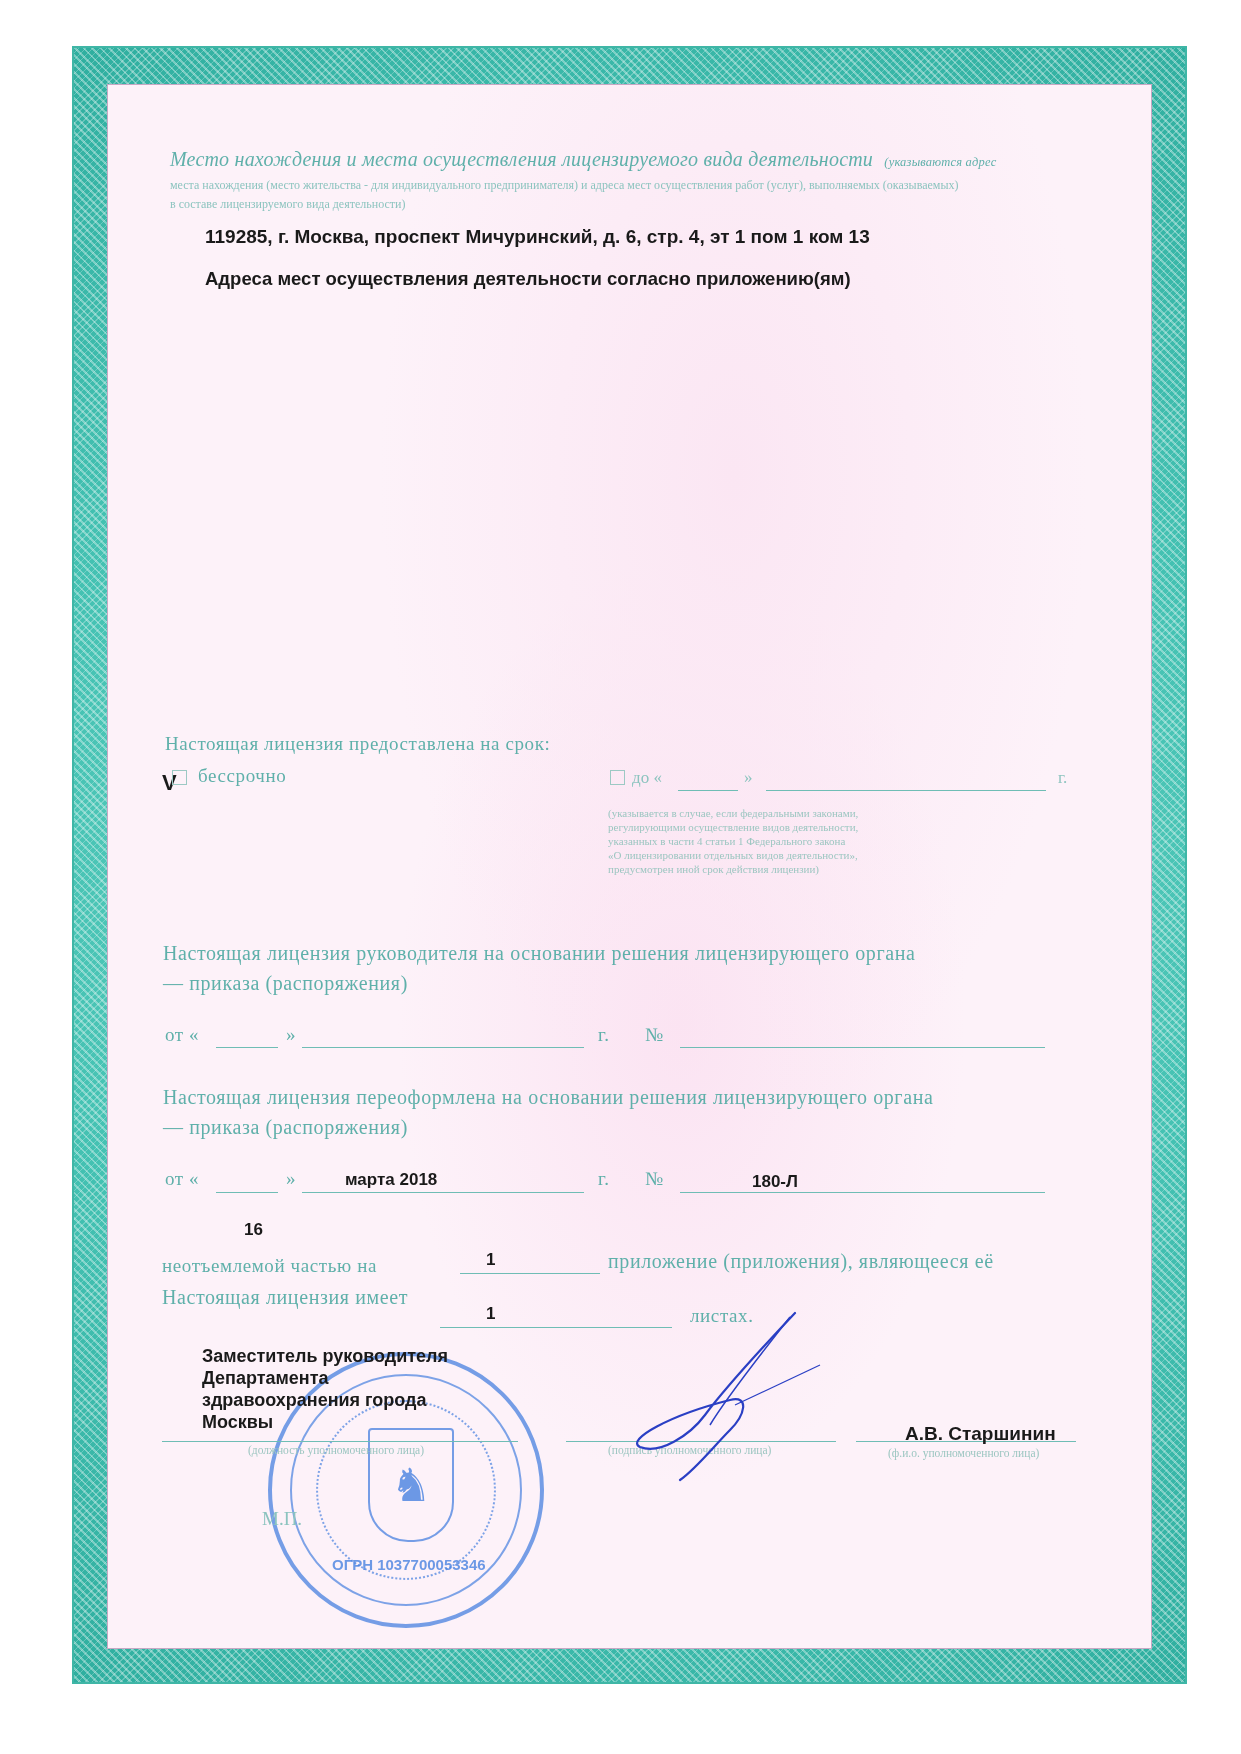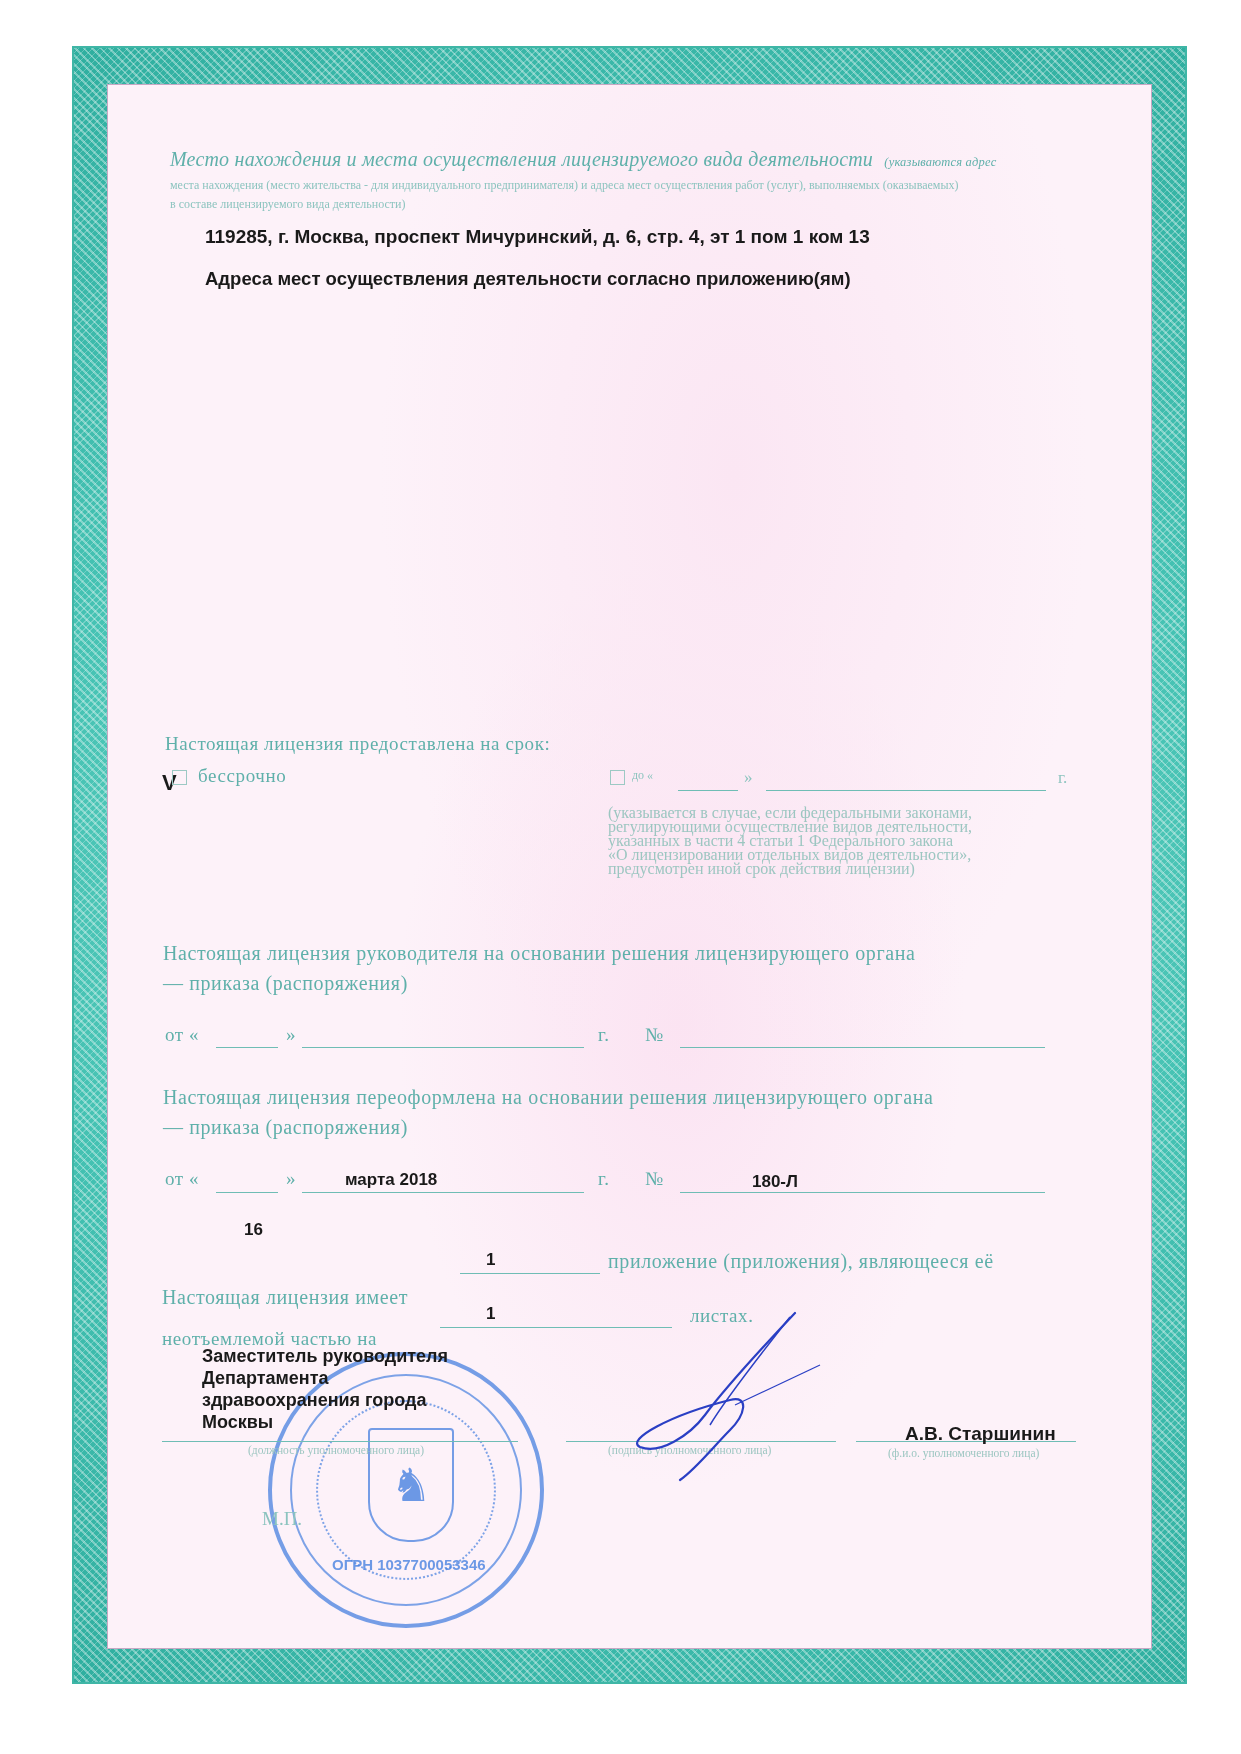--- a/index.html
+++ b/index.html
@@ -21,21 +21,21 @@
   .teal-light { color:#8cc4bf; }
   .abs { position:absolute; white-space:nowrap; }
   .h-title { font-size:20px; letter-spacing:0.2px;font-style:italic; }
   .h-small { font-size:12.5px; }
   .bold-black { font-family:"Liberation Sans", "DejaVu Sans", sans-serif; font-weight:bold; color:#1a1a1a; }
   .addr { font-size:19px; }
   .para { font-size:20px; letter-spacing:0.6px; }
   .line { position:absolute; border-bottom:1px solid #6fbdb5; height:0; }
   .fill { font-family:"Liberation Sans", "DejaVu Sans", sans-serif; font-weight:bold; color:#1a1a1a; font-size:17px; position:absolute; }
   .checkbox { position:absolute; width:13px; height:13px; border:1px solid #9cc9c4; background:transparent; }
-  .foot { font-size:16px; line-height:14px; color:#9cc6c1; }
+  .foot { font-size:11px; line-height:14px; color:#9cc6c1; }
   .caption { font-size:11.5px; color:#9cc6c1; }
   .sig-title { font-size:18px; line-height:22px; }
   .stamp { position:absolute; left:268px; top:1352px; width:276px; height:276px; border-radius:50%;
            border:4px solid rgba(40,110,220,0.75); box-sizing:border-box; opacity:0.85; }
   .stamp-inner { position:absolute; left:18px; top:18px; right:18px; bottom:18px; border-radius:50%;
            border:2px solid rgba(40,110,220,0.7); }
   .stamp-inner2 { position:absolute; left:44px; top:44px; right:44px; bottom:44px; border-radius:50%;
            border:2px dotted rgba(40,110,220,0.7); }
   .stamp-shield { position:absolute; left:96px; top:72px; width:82px; height:110px;
            border:2px solid rgba(40,110,220,0.75); border-radius:4px 4px 40px 40px;
@@ -58,21 +58,21 @@
 
 <div class="abs bold-black addr" style="left:205px; top:226px;">119285, г. Москва, проспект Мичуринский, д. 6, стр. 4, эт 1 пом 1 ком 13</div>
 <div class="abs bold-black addr" style="left:205px; top:268px; font-size:18.5px;">Адреса мест осуществления деятельности согласно приложению(ям)</div>
 
 <div class="abs teal para" style="left:165px; top:733px; font-size:19px;">Настоящая лицензия предоставлена на срок:</div>
 <div class="abs bold-black" style="left:162px; top:770px; font-size:22px;">V</div>
 <div class="checkbox" style="left:172px; top:770px;"></div>
 <div class="abs teal para" style="left:198px; top:765px; font-size:19px;">бессрочно</div>
 
 <div class="checkbox" style="left:610px; top:770px;"></div>
-<div class="abs teal-light" style="left:632px; top:768px; font-size:12px;">до «</div>
+<div class="abs teal-light" style="left:632px; top:768px; font-size:17px;">до «</div>
 <div class="line" style="left:678px; top:790px; width:60px;"></div>
 <div class="abs teal-light" style="left:744px; top:768px; font-size:17px;">»</div>
 <div class="line" style="left:766px; top:790px; width:280px;"></div>
 <div class="abs teal-light" style="left:1058px; top:768px; font-size:17px;">г.</div>
 
 <div class="abs foot" style="left:608px; top:806px;">
   <div>(указывается в случае, если федеральными законами,</div>
   <div>регулирующими осуществление видов деятельности,</div>
   <div>указанных в части 4 статьи 1 Федерального закона</div>
   <div>«О лицензировании отдельных видов деятельности»,</div>
@@ -99,21 +99,21 @@
 <div class="fill" style="left:345px; top:1170px;">марта 2018</div>
 <div class="abs teal para" style="left:598px; top:1168px; font-size:19px;">г.</div>
 <div class="abs teal para" style="left:645px; top:1168px; font-size:19px;">№</div>
 <div class="line" style="left:680px; top:1192px; width:365px;"></div>
 <div class="fill" style="left:752px; top:1172px;">180-Л</div>
 
 <div class="abs teal para" style="left:162px; top:1286px;">Настоящая лицензия имеет</div>
 <div class="line" style="left:460px; top:1273px; width:140px;"></div>
 <div class="fill" style="left:486px; top:1250px;">1</div>
 <div class="abs teal para" style="left:608px; top:1250px;">приложение (приложения), являющееся её</div>
-<div class="abs teal para" style="left:162px; top:1328px; font-size:19px;text-align:center;">неотъемлемой частью на</div>
+<div class="abs teal para" style="left:162px; top:1255px; font-size:19px;text-align:center;">неотъемлемой частью на</div>
 <div class="line" style="left:440px; top:1327px; width:232px;"></div>
 <div class="fill" style="left:486px; top:1304px;">1</div>
 <div class="abs teal para" style="left:690px; top:1305px; font-size:19px;">листах.</div>
 
 <div class="stamp">
   <div class="stamp-inner"></div>
   <div class="stamp-inner2"></div>
   <div class="stamp-shield">♞</div>
   <div class="stamp-text" style="left:60px; top:200px; font-size:15px;">ОГРН 1037700053346</div>
 </div>

